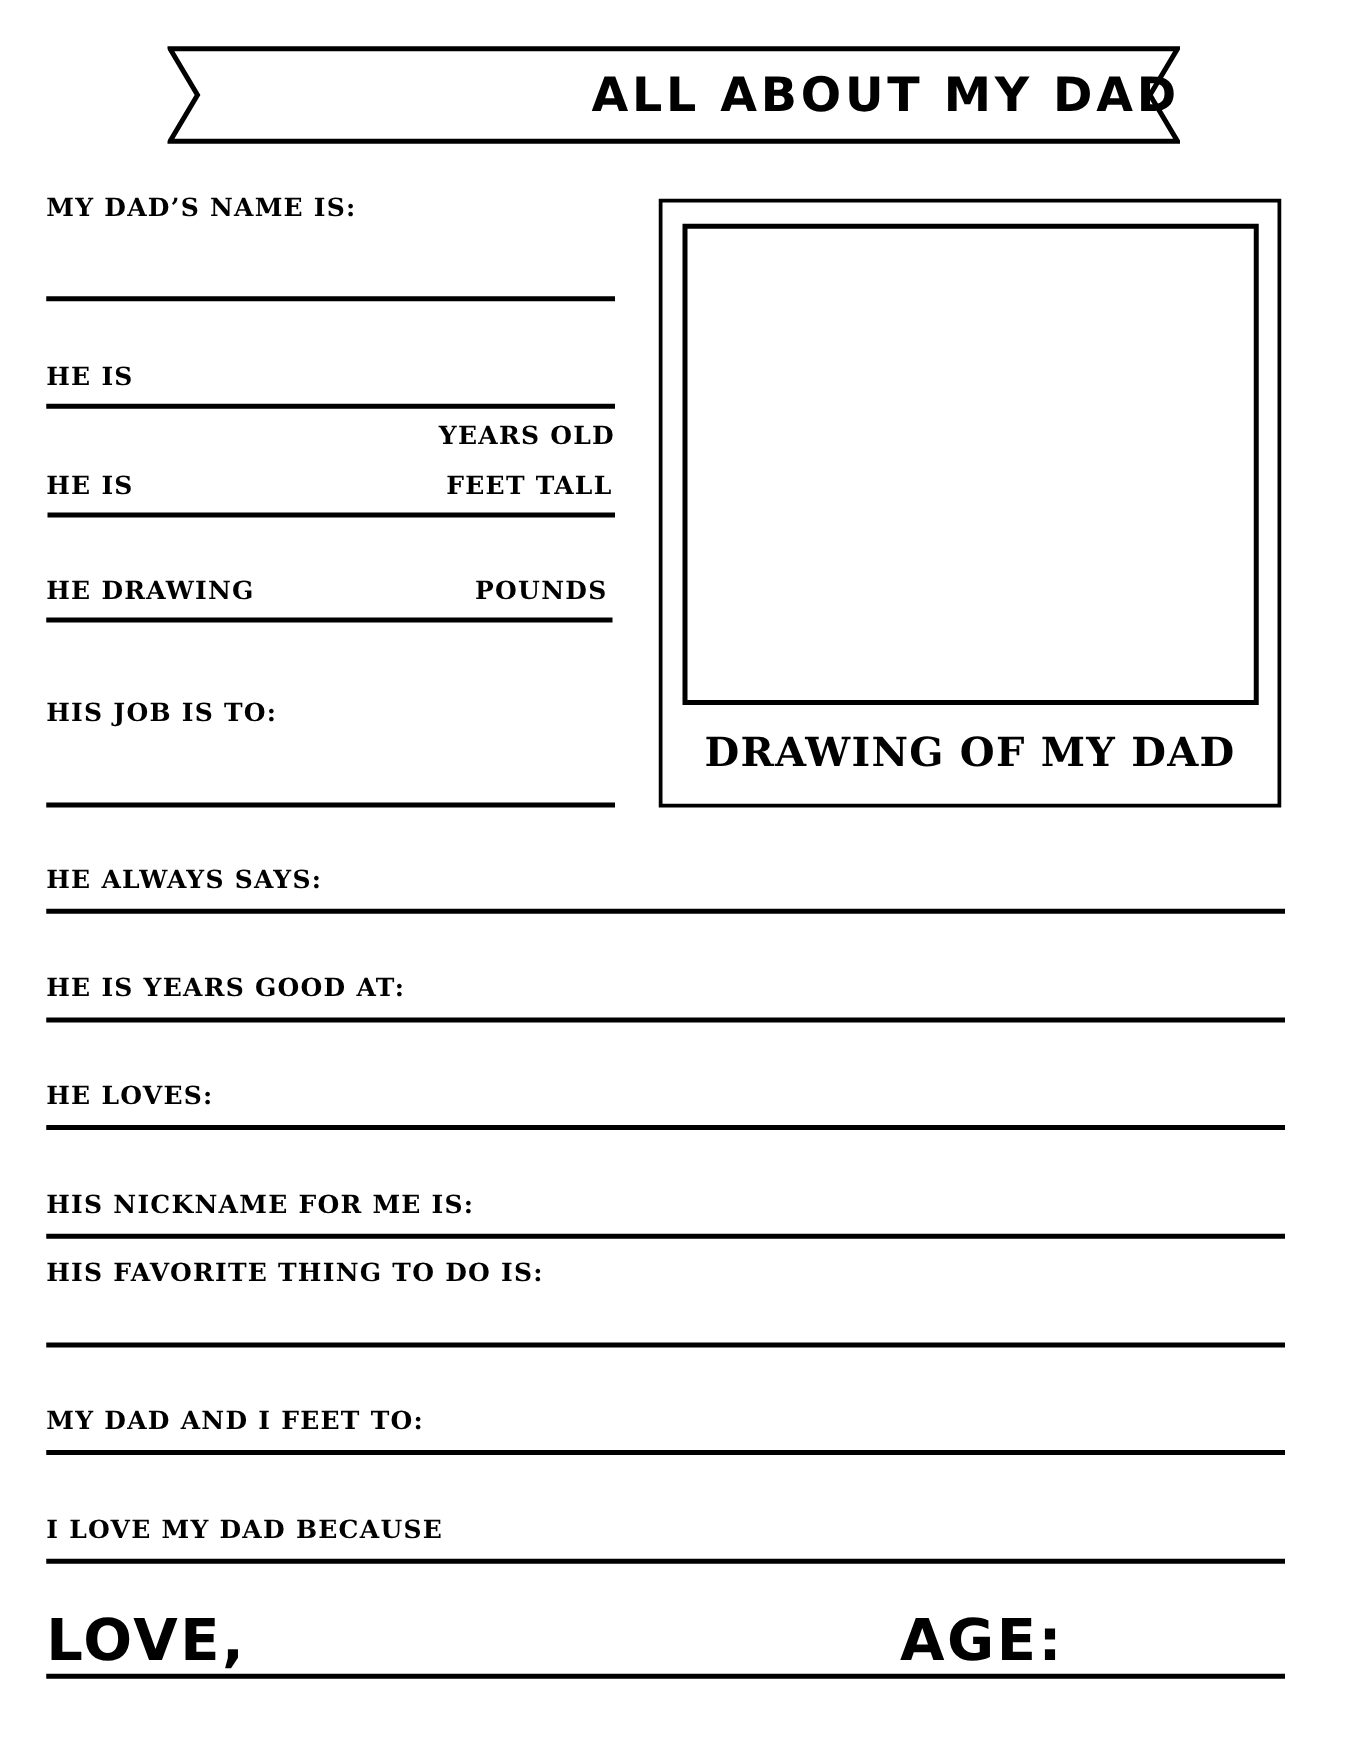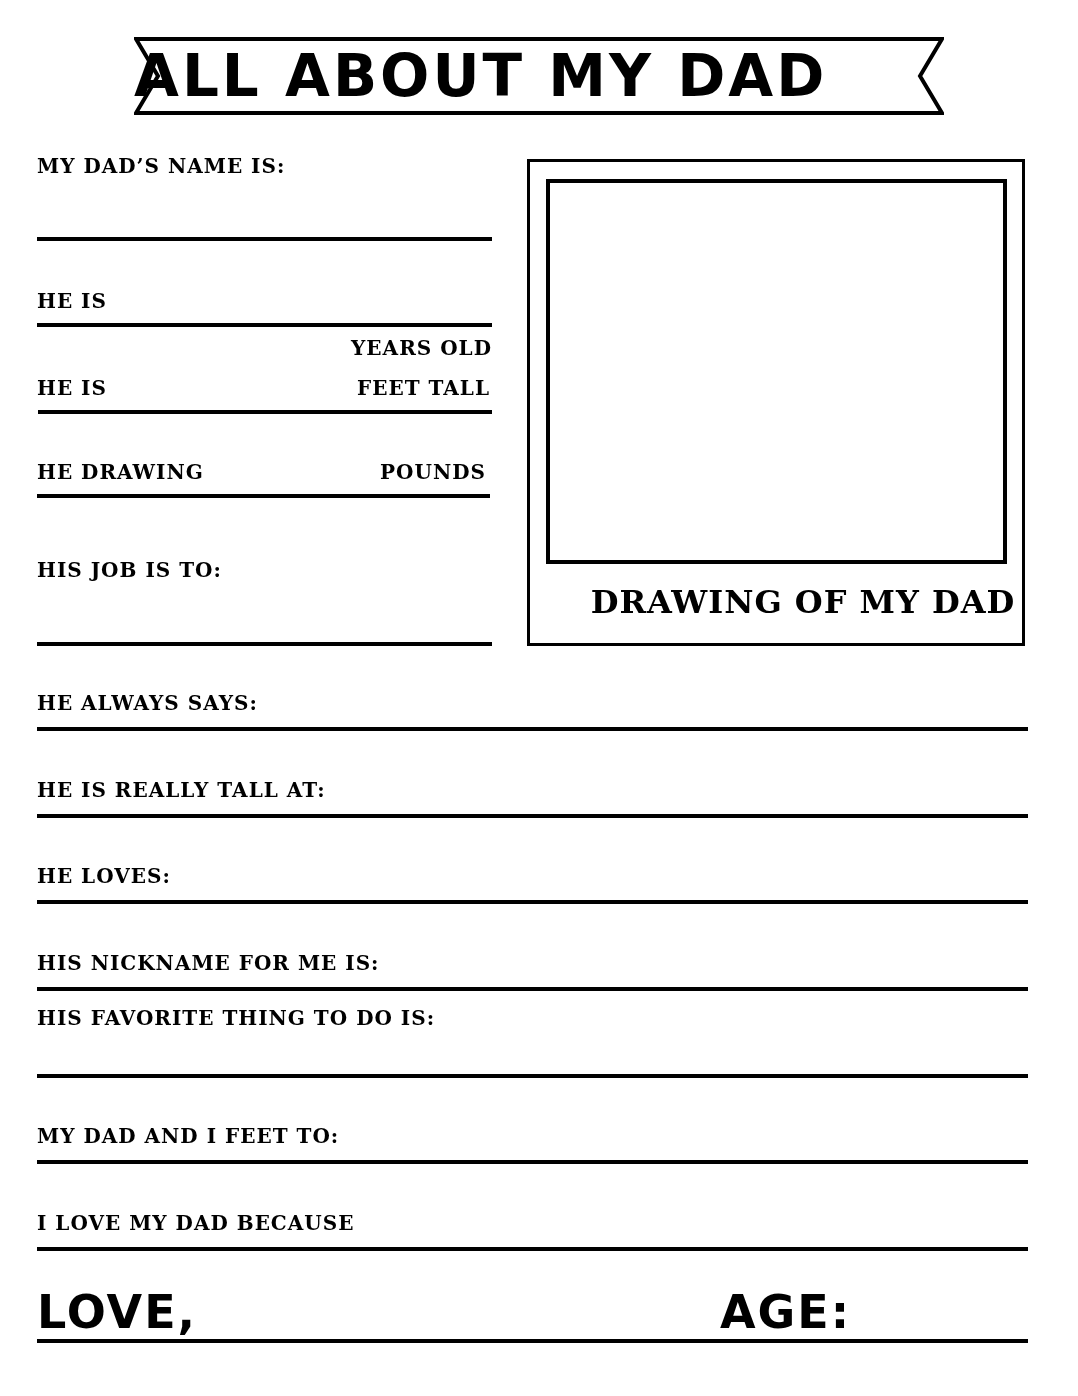--- a/index.html
+++ b/index.html
@@ -1,26 +1,26 @@
 <!DOCTYPE html>
 <html><head>
   <meta charset="utf-8">
   <style>
     html, body { margin: 0; padding: 0; background: #ffffff; }
     body { width: 1078px; height: 1396px; position: relative; overflow: hidden; color: #000; }
     .serif { font-family: "DejaVu Serif", "Liberation Serif", serif; font-weight: bold; letter-spacing: 1px; }
     .sans { font-family: "DejaVu Sans", "Liberation Sans", sans-serif; font-weight: bold; }
     .banner { position: absolute; left: 134px; top: 36px; width: 810px; height: 80px; }
     .banner svg { position: absolute; left: 0; top: 0; }
-    .banner-title { position: absolute; left: 0; top: 0; width: 810px; height: 80px; line-height: 80px; text-align: left; font-size: 58px; letter-spacing: 3px; transform: scaleX(1.0); }
+    .banner-title { position: absolute; left: 0; top: 0; width: 810px; height: 80px; line-height: 80px; text-align: right; font-size: 38px; letter-spacing: 3px; transform: scaleX(1.0); }
     .label { position: absolute; font-size: 20px; line-height: 28px; white-space: nowrap; }
     .line { position: absolute; height: 4px; background: #000; }
     .frame-outer { position: absolute; left: 527px; top: 159px; width: 492px; height: 481px; border: 3px solid #000; }
     .frame-inner { position: absolute; left: 546px; top: 179px; width: 453px; height: 377px; border: 4px solid #000; }
-    .frame-caption { position: absolute; left: 527px; top: 582px; width: 552px; text-align: center; font-size: 32px; line-height: 40px; }
+    .frame-caption { position: absolute; left: 527px; top: 582px; width: 498px; text-align: center; font-size: 32px; line-height: 40px; }
     .big { position: absolute; font-size: 46px; line-height: 52px; letter-spacing: 2px; }
   </style>
 </head>
 <body>
 
 <div class="banner">
   <svg width="810" height="80" viewBox="0 0 810 80">
     <polygon points="2,3 808,3 786,40 808,77 2,77 24,40" fill="#fff" stroke="#000" stroke-width="4" stroke-linejoin="miter"></polygon>
   </svg>
   <div class="banner-title sans">ALL ABOUT MY DAD</div>
@@ -44,21 +44,21 @@
 <div class="label serif" style="left:37px; top:556px;">HIS JOB IS TO:</div>
 <div class="line" style="left:37px; top:642px; width:455px;"></div>
 
 <div class="frame-outer"></div>
 <div class="frame-inner"></div>
 <div class="frame-caption serif">DRAWING OF MY DAD</div>
 
 <div class="label serif" style="left:37px; top:689px;">HE ALWAYS SAYS:</div>
 <div class="line" style="left:37px; top:727px; width:991px;"></div>
 
-<div class="label serif" style="left:37px; top:776px;">HE IS REALLY TALL AT:</div>
+<div class="label serif" style="left:37px; top:776px;">HE IS YEARS GOOD AT:</div>
 <div class="line" style="left:37px; top:814px; width:991px;"></div>
 
 <div class="label serif" style="left:37px; top:862px;">HE LOVES:</div>
 <div class="line" style="left:37px; top:900px; width:991px;"></div>
 
 <div class="label serif" style="left:37px; top:949px;">HIS NICKNAME FOR ME IS:</div>
 <div class="line" style="left:37px; top:987px; width:991px;"></div>
 
 <div class="label serif" style="left:37px; top:1004px;">HIS FAVORITE THING TO DO IS:</div>
 <div class="line" style="left:37px; top:1074px; width:991px;"></div>

